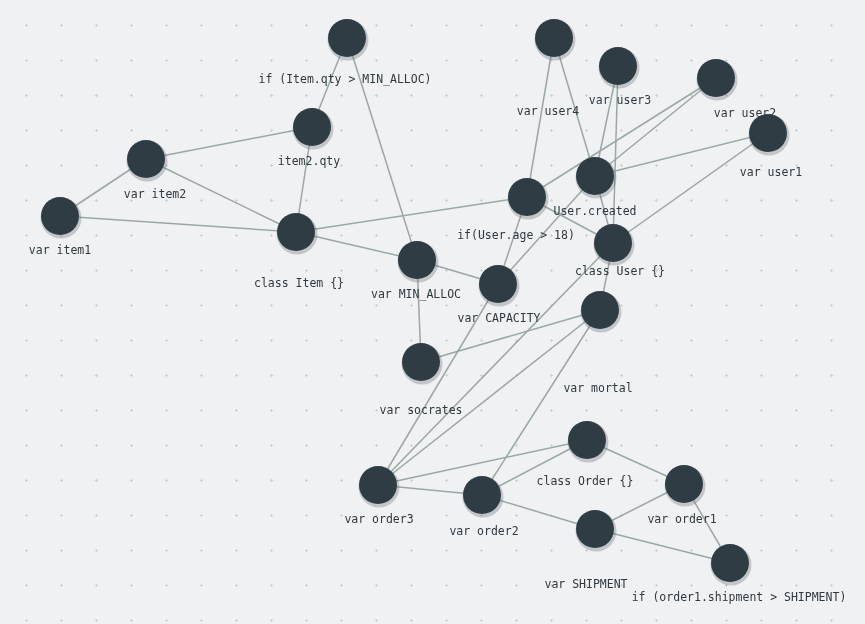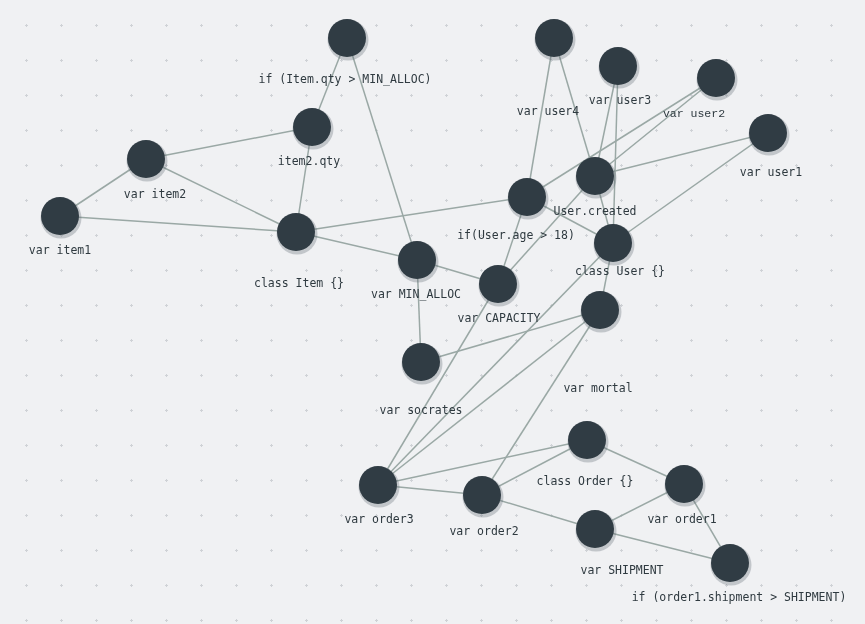--- a/index.html
+++ b/index.html
@@ -192,22 +192,22 @@
       <div class="node-label" style="left: 299px; top: 277px; color: rgb(47, 58, 64);">class Item {}</div>
       <div class="node-label" style="left: 416px; top: 288px; color: rgb(47, 58, 64);">var MIN_ALLOC</div>
       <div class="node-label" style="left: 499px; top: 312px; color: rgb(47, 58, 64);">var CAPACITY</div>
       <div class="node-label" style="left: 421px; top: 404px; color: rgb(47, 58, 64);">var socrates</div>
       <div class="node-label" style="left: 598px; top: 338px; color: rgb(47, 58, 64); margin-top: 44px;">var mortal</div>
       <div class="node-label" style="left: 595px; top: 205px; color: rgb(47, 58, 64);">User.created</div>
       <div class="node-label" style="left: 516px; top: 229px; color: rgb(47, 58, 64);">if(User.age &gt; 18)</div>
       <div class="node-label" style="left: 620px; top: 265px; color: rgb(47, 58, 64);">class User {}</div>
       <div class="node-label" style="left: 548px; top: 93px; color: rgb(47, 58, 64); margin-top: 12px;">var user4</div>
       <div class="node-label" style="left: 620px; top: 94px; color: rgb(47, 58, 64);">var user3</div>
-      <div class="node-label" style="left: 694px; top: 107px; color: rgb(47, 58, 64); font-family: Liberation Mono, monospace;">var user2</div>
+      <div class="node-label" style="left: 745px; top: 107px; color: rgb(47, 58, 64);">var user2</div>
       <div class="node-label" style="left: 771px; top: 166px; color: rgb(47, 58, 64);">var user1</div>
       <div class="node-label" style="left: 585px; top: 475px; color: rgb(47, 58, 64);">class Order {}</div>
       <div class="node-label" style="left: 379px; top: 513px; color: rgb(47, 58, 64);">var order3</div>
       <div class="node-label" style="left: 484px; top: 525px; color: rgb(47, 58, 64);">var order2</div>
       <div class="node-label" style="left: 682px; top: 513px; color: rgb(47, 58, 64); text-align: right;">var order1</div>
-      <div class="node-label" style="left: 586px; top: 564px; color: rgb(47, 58, 64); margin-left: 36px;">var SHIPMENT</div>
+      <div class="node-label" style="left: 586px; top: 578px; color: rgb(47, 58, 64);">var SHIPMENT</div>
       <div class="node-label" style="left: 739px; top: 591px; color: rgb(47, 58, 64);">if (order1.shipment &gt; SHIPMENT)</div>
     </div>
 </div>
 
 </body></html>

